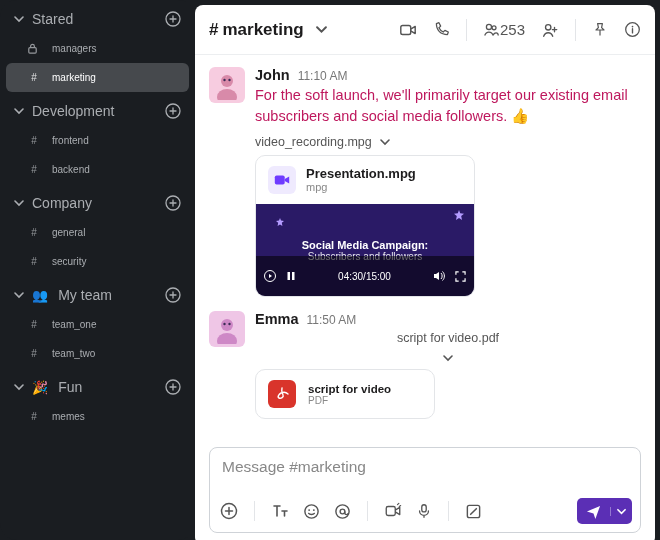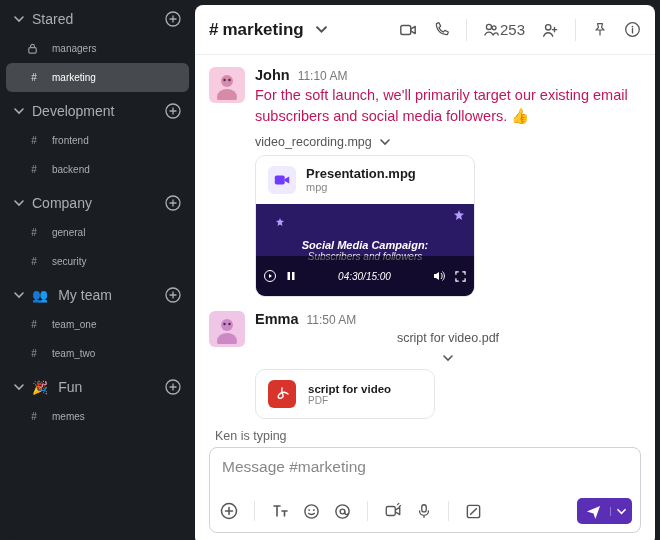--- a/index.html
+++ b/index.html
@@ -90,21 +90,21 @@
   .att-head{display:flex;gap:10px;padding:10px 12px;}
   .att-icon{
     width:28px;height:28px;border-radius:6px;background:#efeafe;
     display:flex;align-items:center;justify-content:center;color:#6f3bff;
   }
   .att-title{font-weight:700;font-size:13px;}
   .att-sub{font-size:11px;color:#888;}
   .video-prev{
     position:relative; height:92px; background:#2a1a66;
     display:flex;flex-direction:column;align-items:center;justify-content:center;
-    color:#fff;font-size:10px;text-align:center;overflow:hidden;font-style:italic;
+    color:#fff;font-size:10px;text-align:center;overflow:hidden;
   }
   .video-title{font-weight:700;font-size:11px;}
   .video-sub{font-size:10px;opacity:.9;}
   .video-bar{
     position:absolute;left:0;right:0;bottom:0;height:40px;background:rgba(0,0,0,.55);
     display:flex;align-items:center;gap:10px;padding:15px 8px;color:#fff;font-size:10px;
   }
   .vb-time{flex:1;}
   .pdf-card{
     border:1px solid #e3e5e8;border-radius:10px;margin-top:6px;
@@ -423,21 +423,20 @@
           </div>
           <div>
             <div style="font-size:11.5px;font-weight:600;">script for video</div>
             <div style="font-size:10px;color:#888;">PDF</div>
           </div>
         </div>
       </div>
     </div>
   </div>
 
-  <div class="typing">Ken is typing</div>
 
   <div class="composer-wrap">
     <div class="composer">
       <div class="compose-input">Message #marketing</div>
       <div class="compose-bar">
         <div class="cb-left">
           <span>
               <svg width="18" height="18" viewBox="0 0 18 18">
                 <circle cx="9" cy="9" r="7.5" stroke="currentColor" stroke-width="1.5" fill="none"></circle>
                 <path d="M9 5.5v7M5.5 9h7" stroke="currentColor" stroke-width="1.5" stroke-linecap="round"></path>

